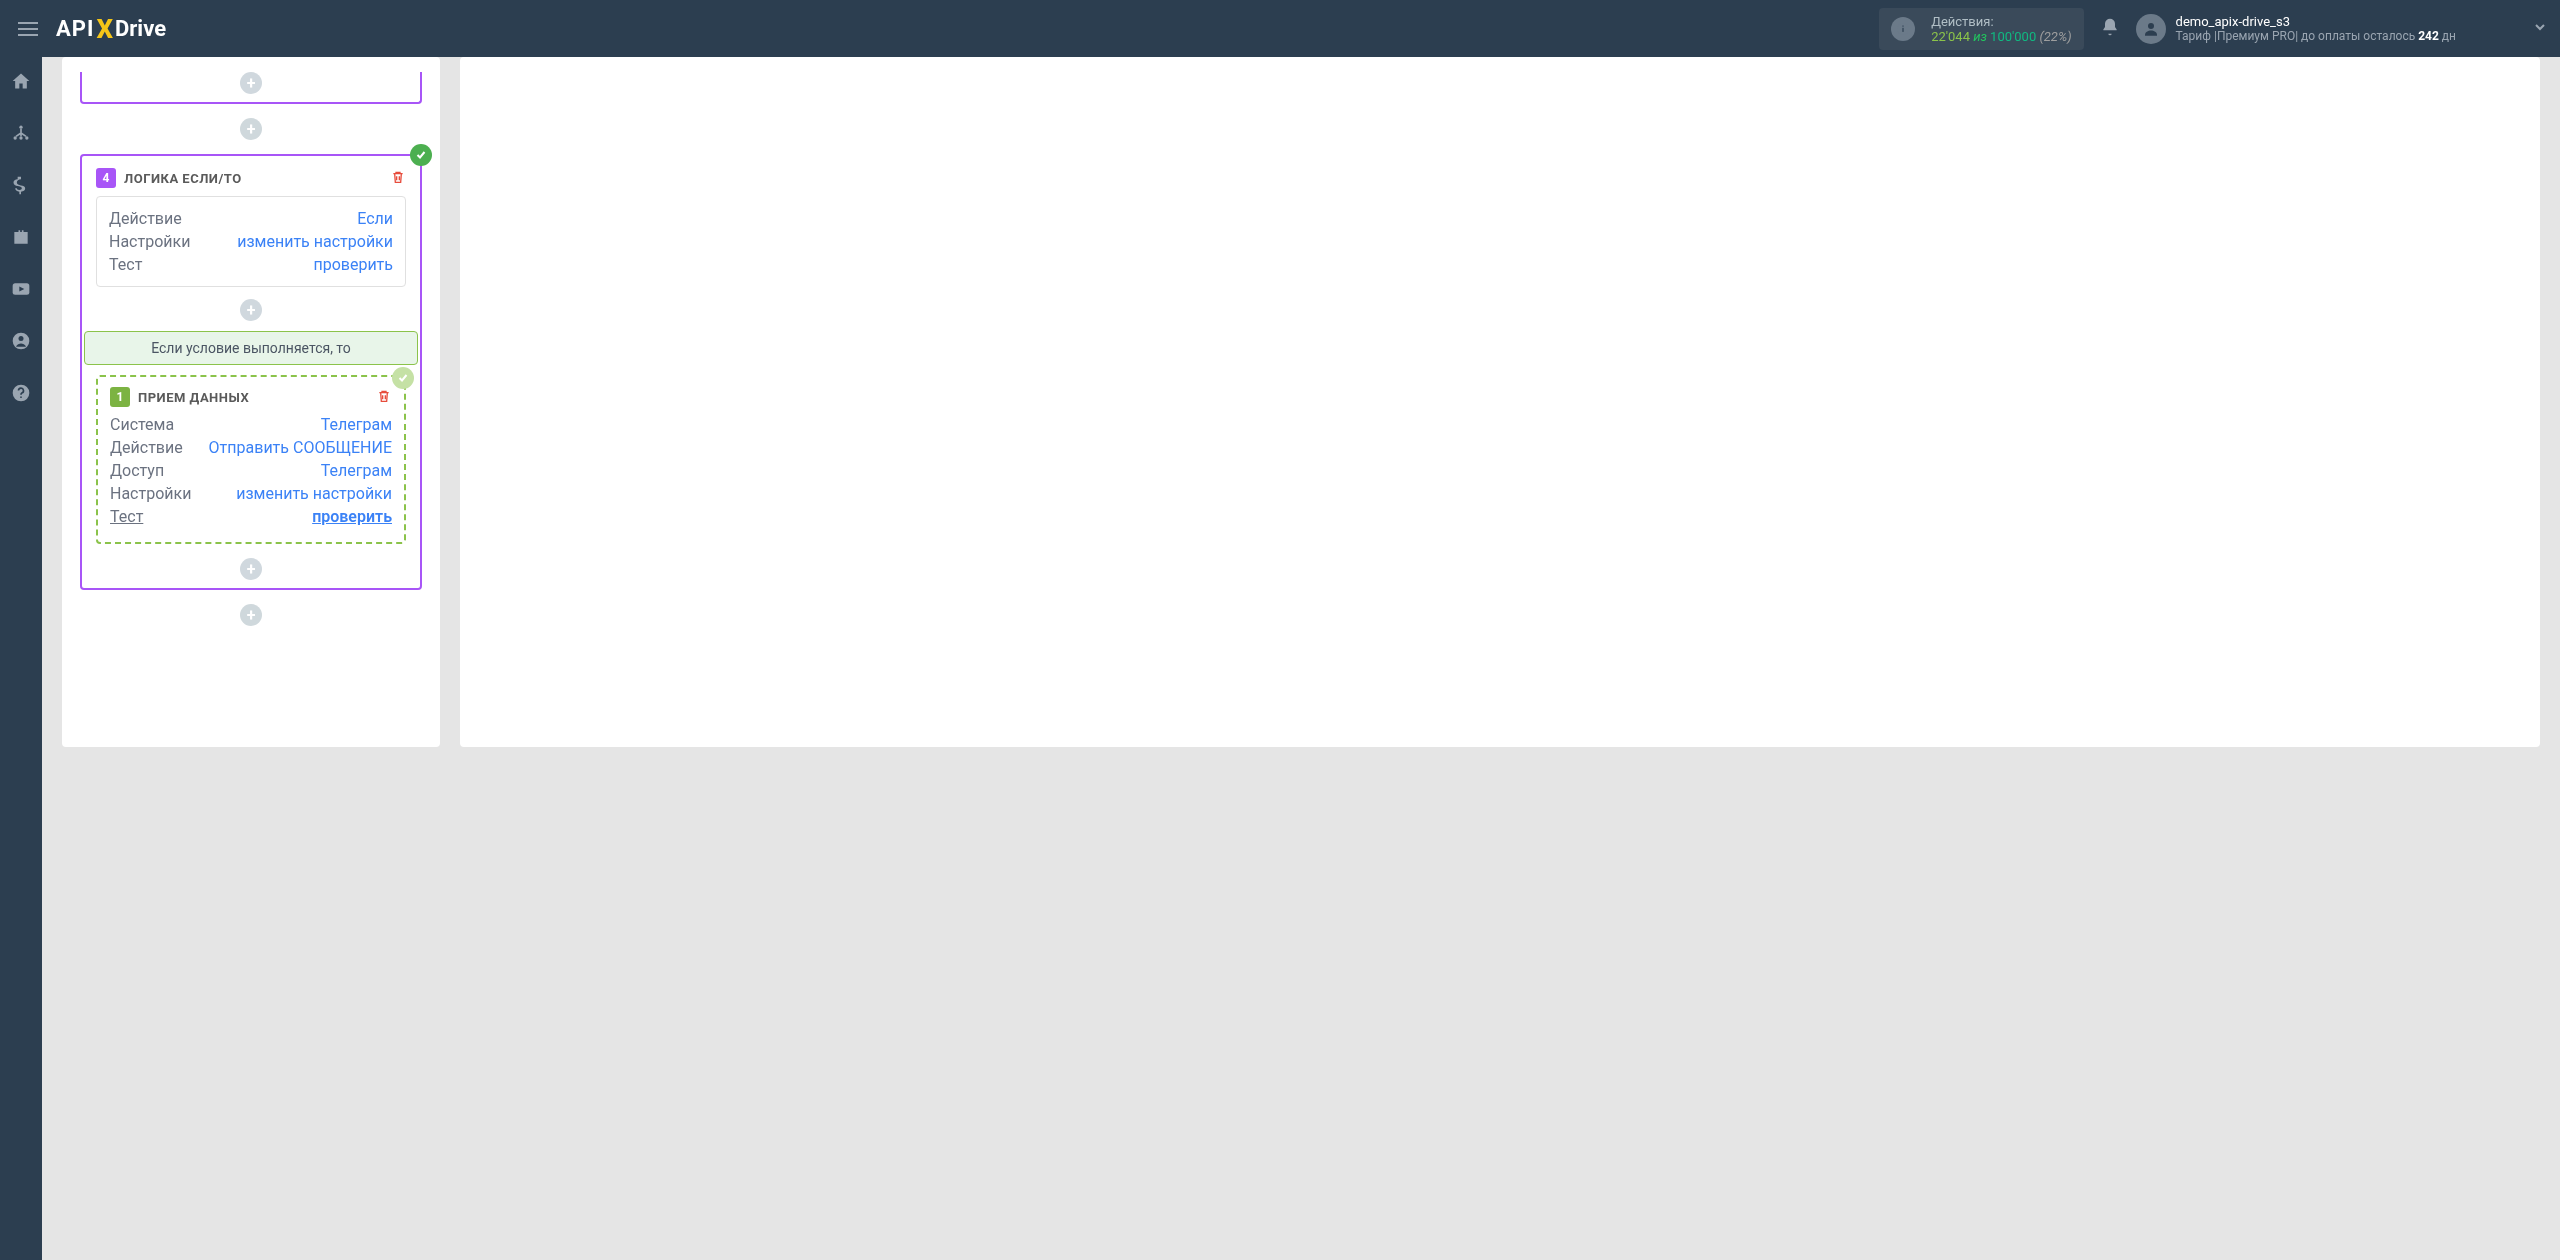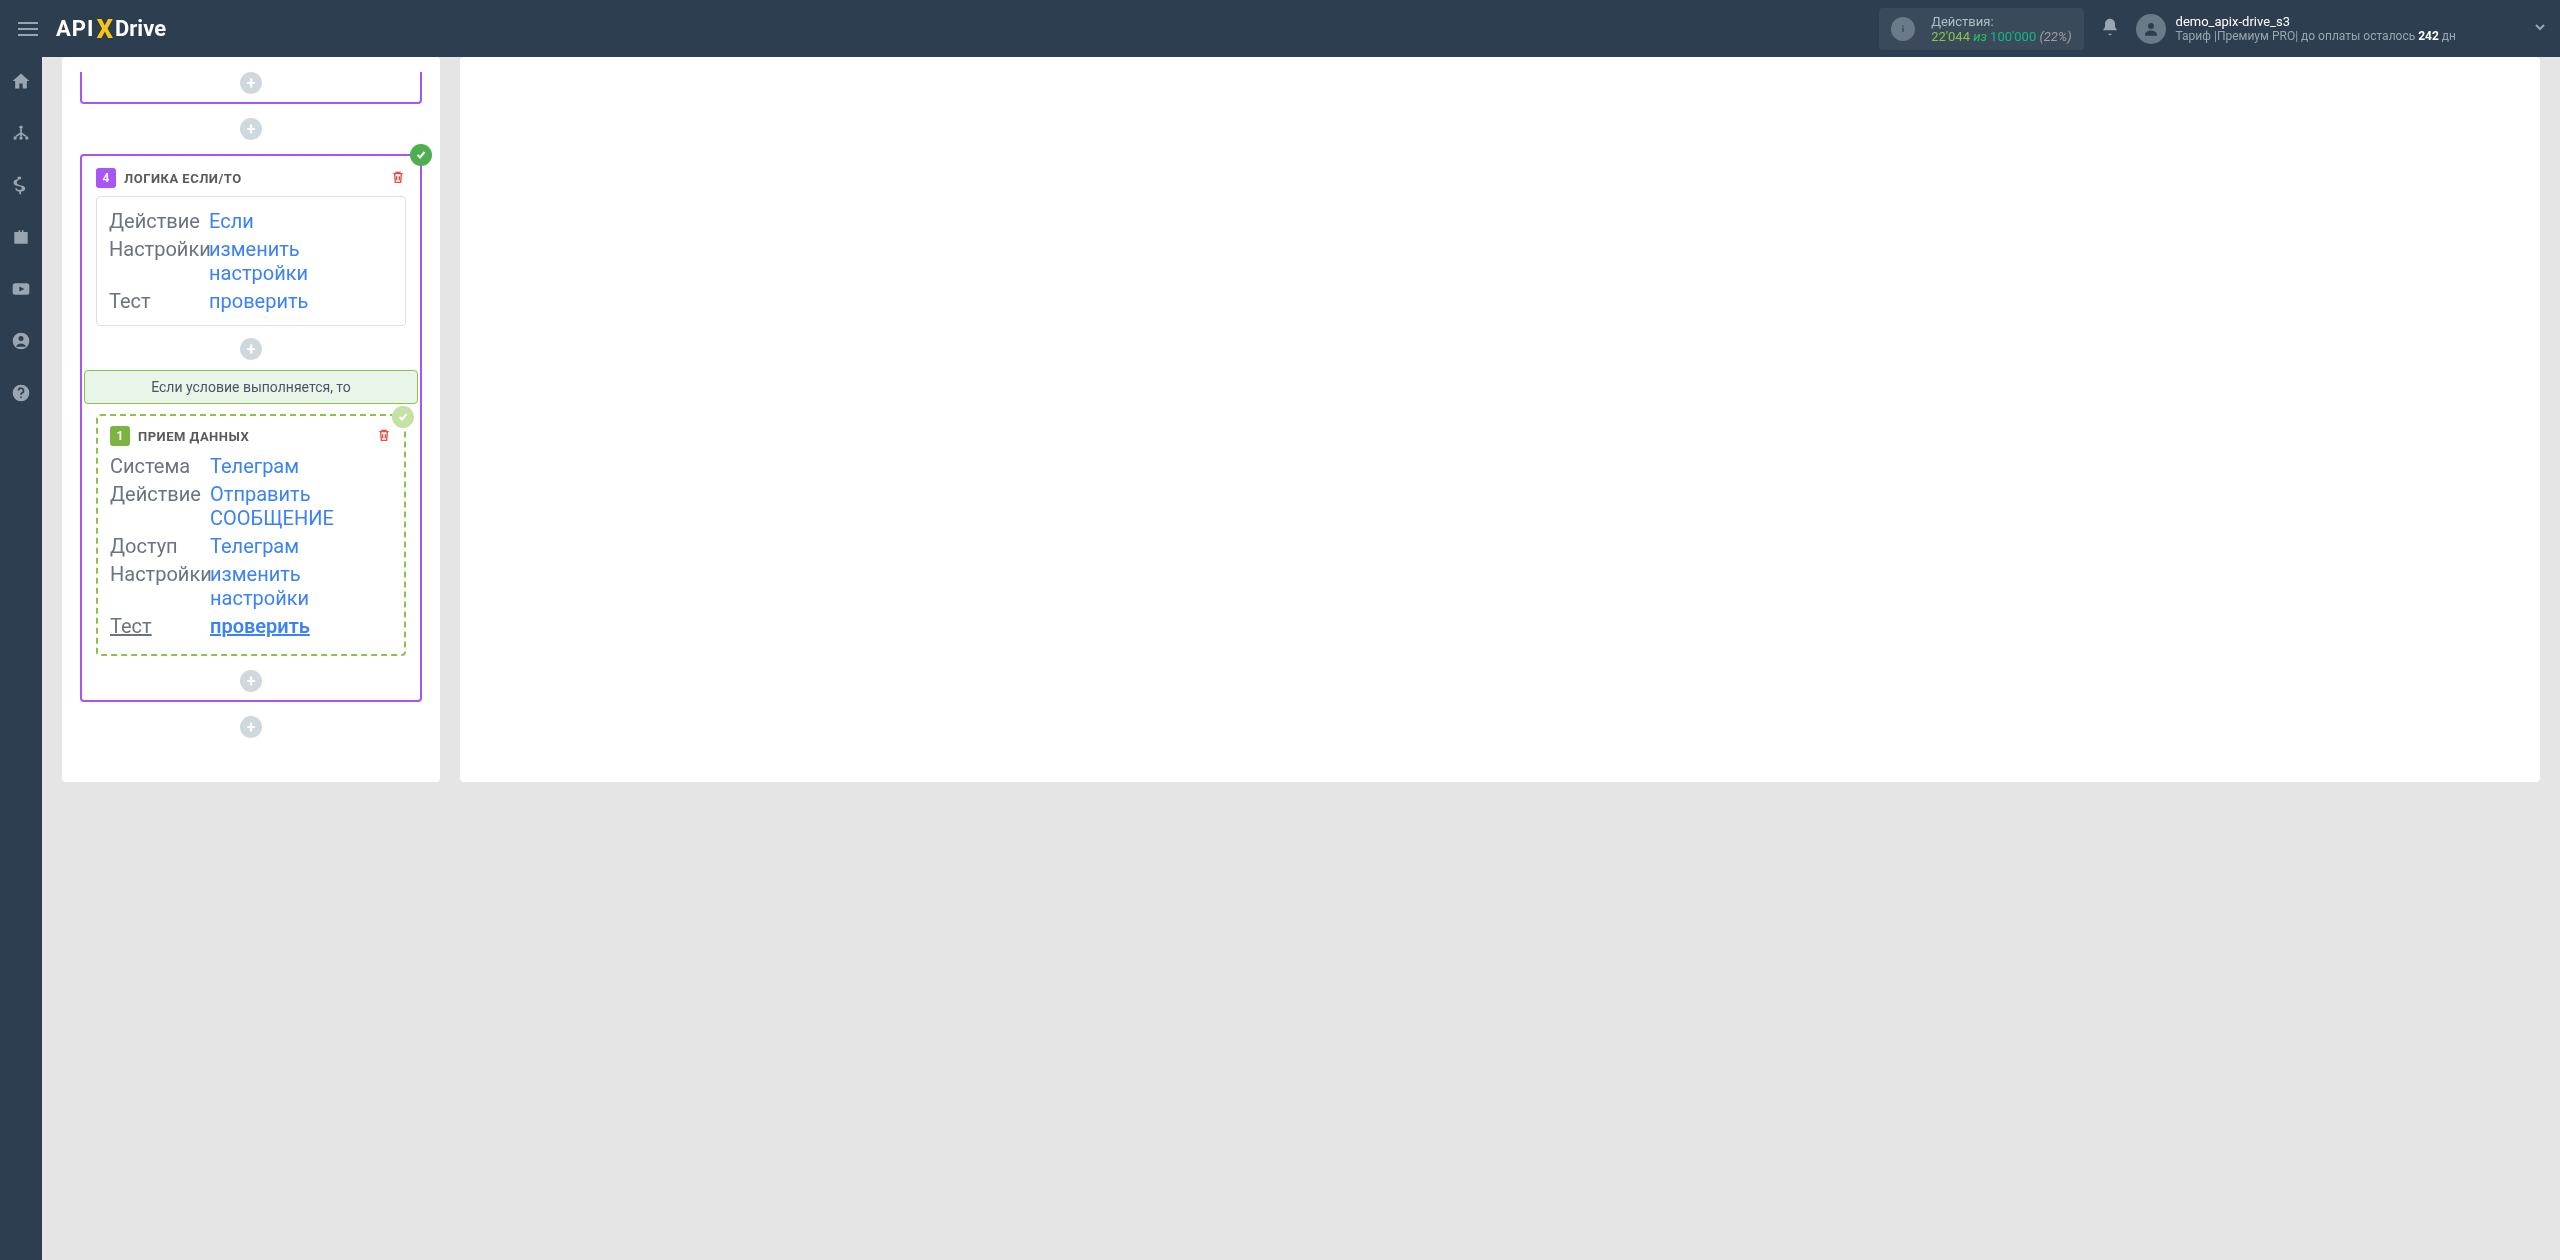--- a/index.html
+++ b/index.html
@@ -46,21 +46,21 @@
 .check-badge { position: absolute; right: -10px; top: -10px; width: 22px; height: 22px; border-radius: 50%; background: #4caf50; display: flex; align-items: center; justify-content: center; color: #fff; z-index: 2; }
 .check-badge.light { background: #c5e1a5; color: #fff; }
 .block-header { display: flex; align-items: center; justify-content: space-between; padding: 12px 14px 8px; }
 .block-header-left { display: flex; align-items: center; gap: 8px; }
 .num-badge { width: 20px; height: 20px; border-radius: 3px; background: #a855f7; color: #fff; display: flex; align-items: center; justify-content: center; font-size: 12px; font-weight: bold; }
 .num-badge.green { background: #7cb342; }
 .block-title { text-transform: uppercase; font-weight: 700; font-size: 13px; color: #5a5a5a; letter-spacing: 0.5px; }
 .trash-icon { color: #e74c3c; cursor: pointer; width: 16px; height: 16px; }
 .info-box { margin: 4px 14px 10px; background: #e3f2fd; border: 1px solid #c5d9e8; border-radius: 4px; padding: 10px 12px; font-size: 13px; color: #546e7a; line-height: 1.5; text-align: center; }
 .props-box { margin: 0 14px 12px; border: 1px solid #e0e0e0; border-radius: 4px; padding: 10px 12px; }
-.prop-row { display: flex; gap: 18px; padding: 2px 0; font-size: 20px; }
+.prop-row { display: flex; gap: 8px; padding: 2px 0; font-size: 16px; justify-content: space-between; }
 .prop-label { width: 82px; color: #6b7280; }
 .prop-value { color: #3b82f6; }
 .prop-value.link { cursor: pointer; }
 .prop-value.underline { text-decoration: underline; font-weight: 600; }
 .prop-label.underline { text-decoration: underline; }
 .plus-btn { width: 22px; height: 22px; border-radius: 50%; background: #cfd8dc; display: flex; align-items: center; justify-content: center; color: #fff; cursor: pointer; margin: 8px auto; font-size: 16px; font-weight: bold; }
 .plus-btn.inner { background: #d0d8de; }
 .plus-between { margin: 14px auto; }
 .condition-banner { margin: 10px 2px; background: #e8f5e9; border: 1px solid #8bc34a; border-radius: 4px; padding: 8px; text-align: center; color: #4b5563; font-size: 14px; }
 .block-green { margin: 8px 14px 14px; border: 2px dashed #8bc34a; border-radius: 4px; position: relative; background: #fff; padding-bottom: 6px; }

